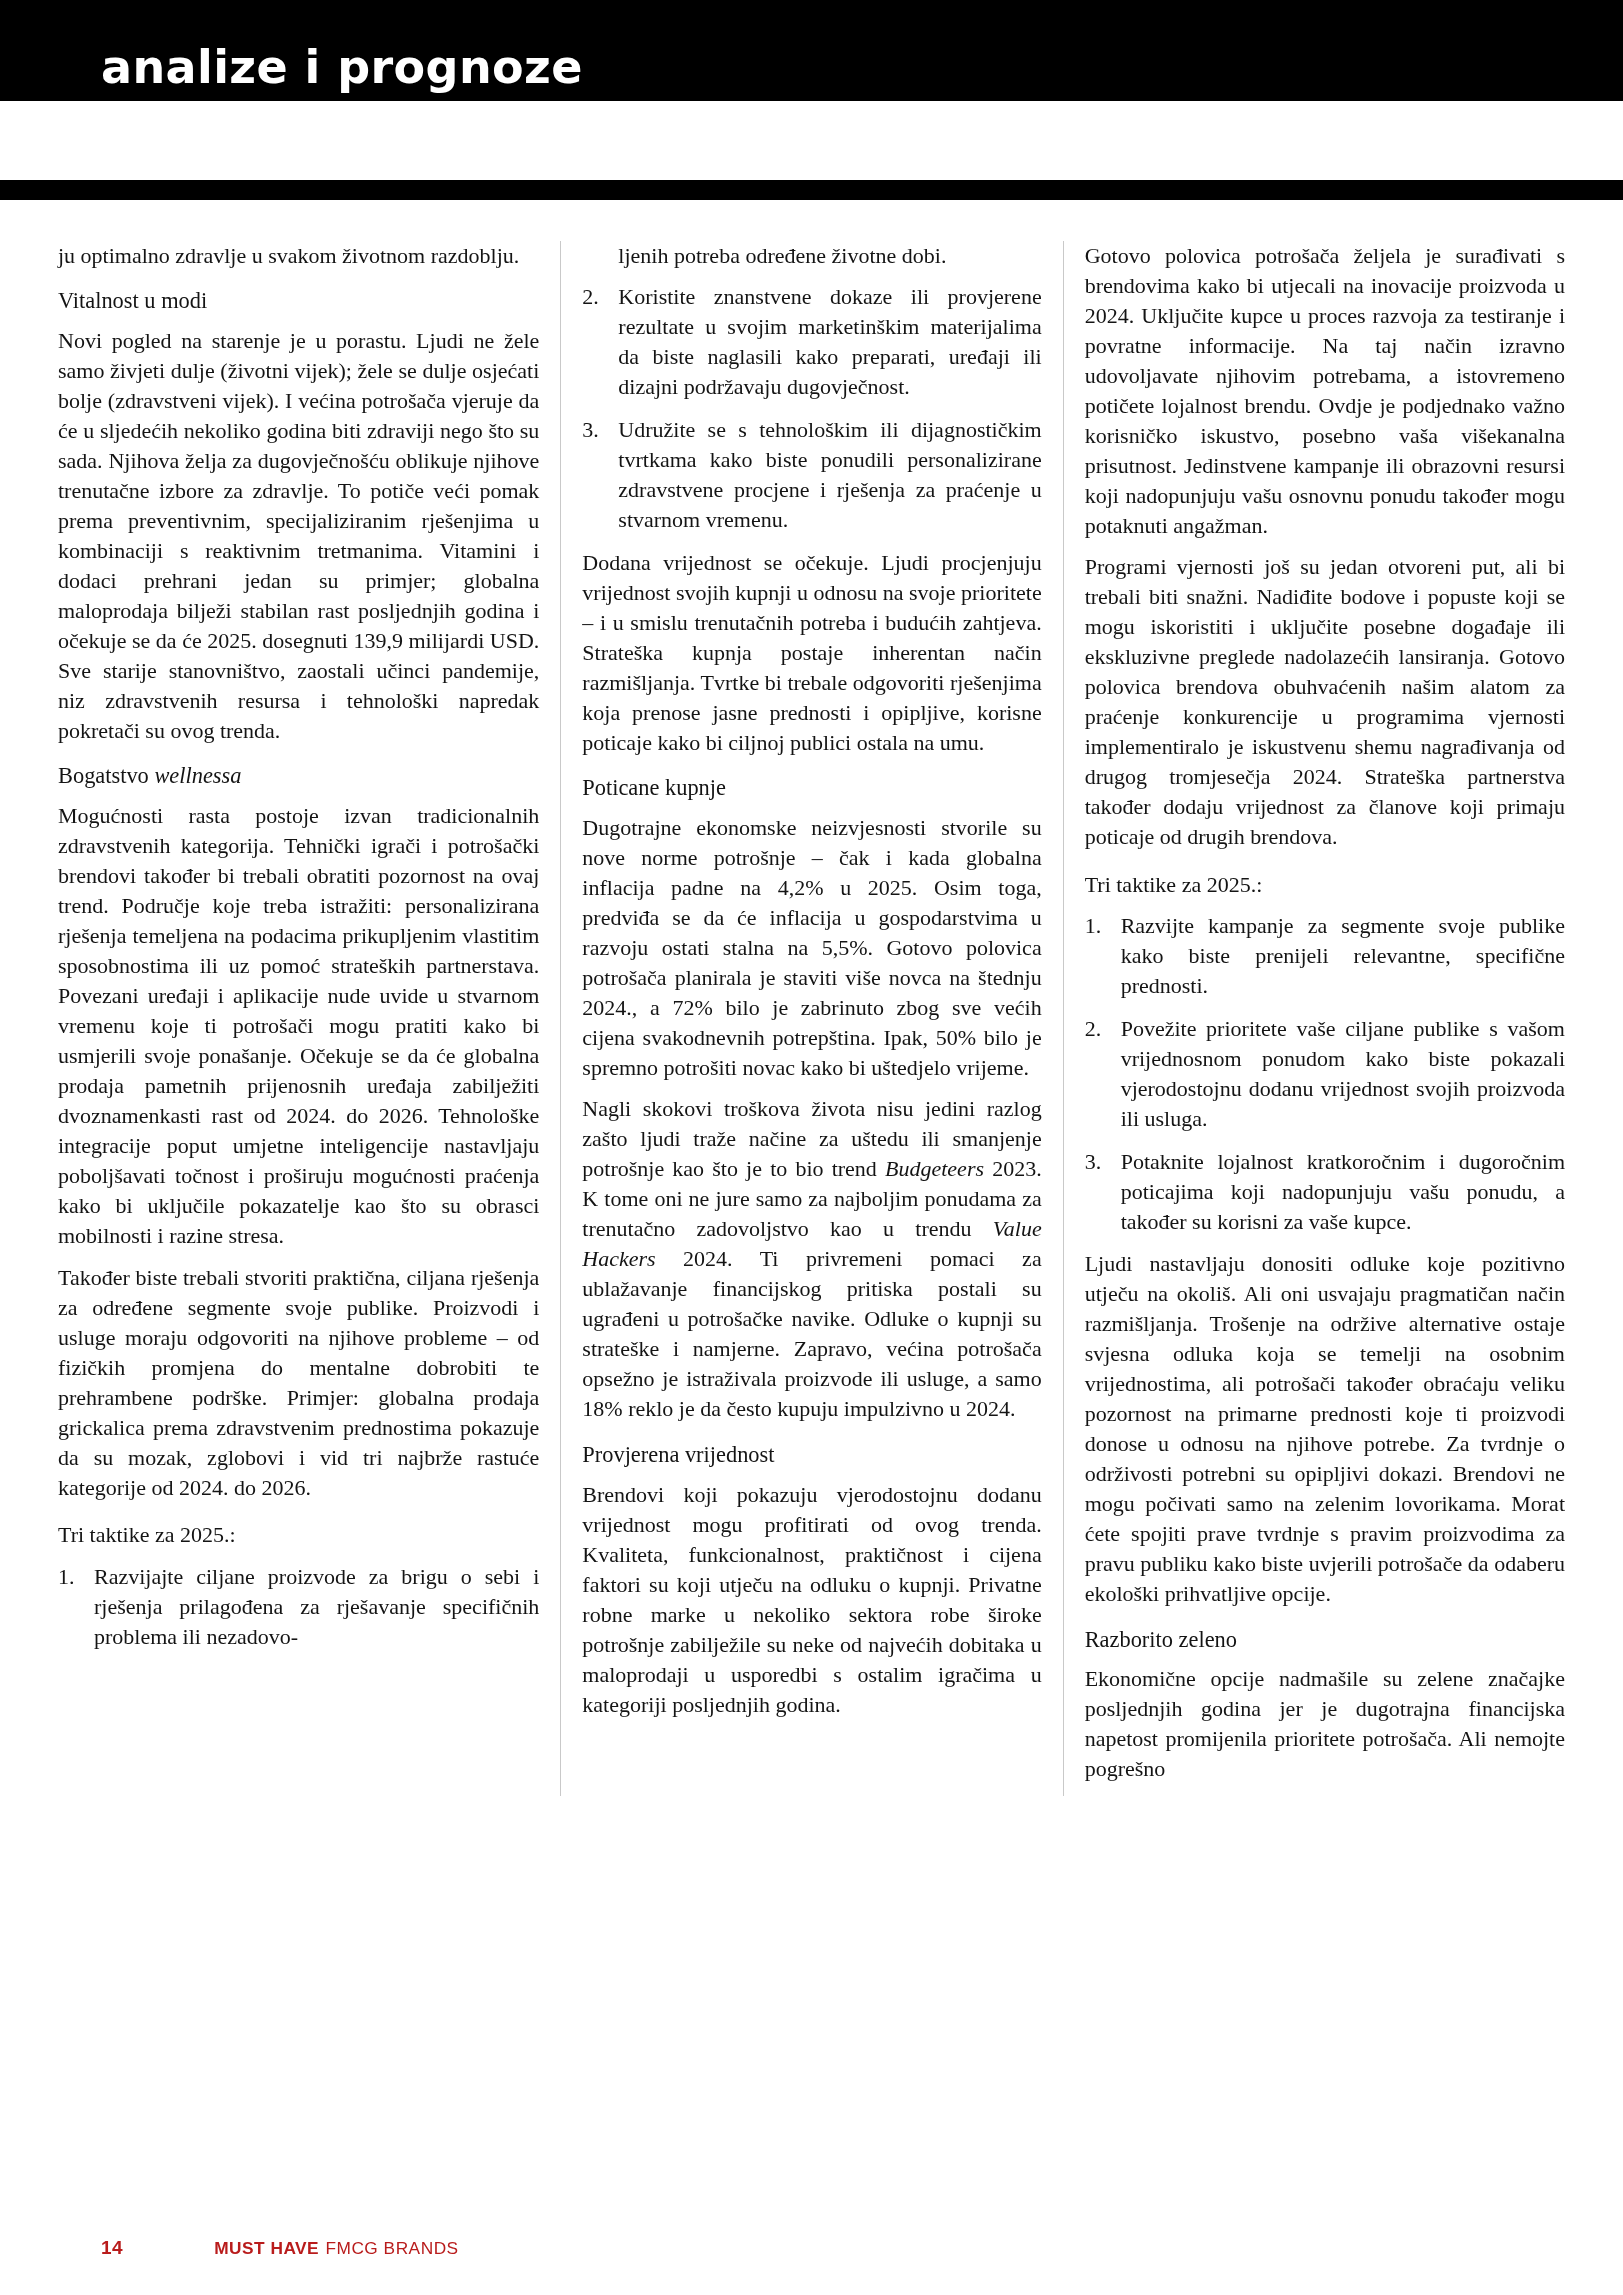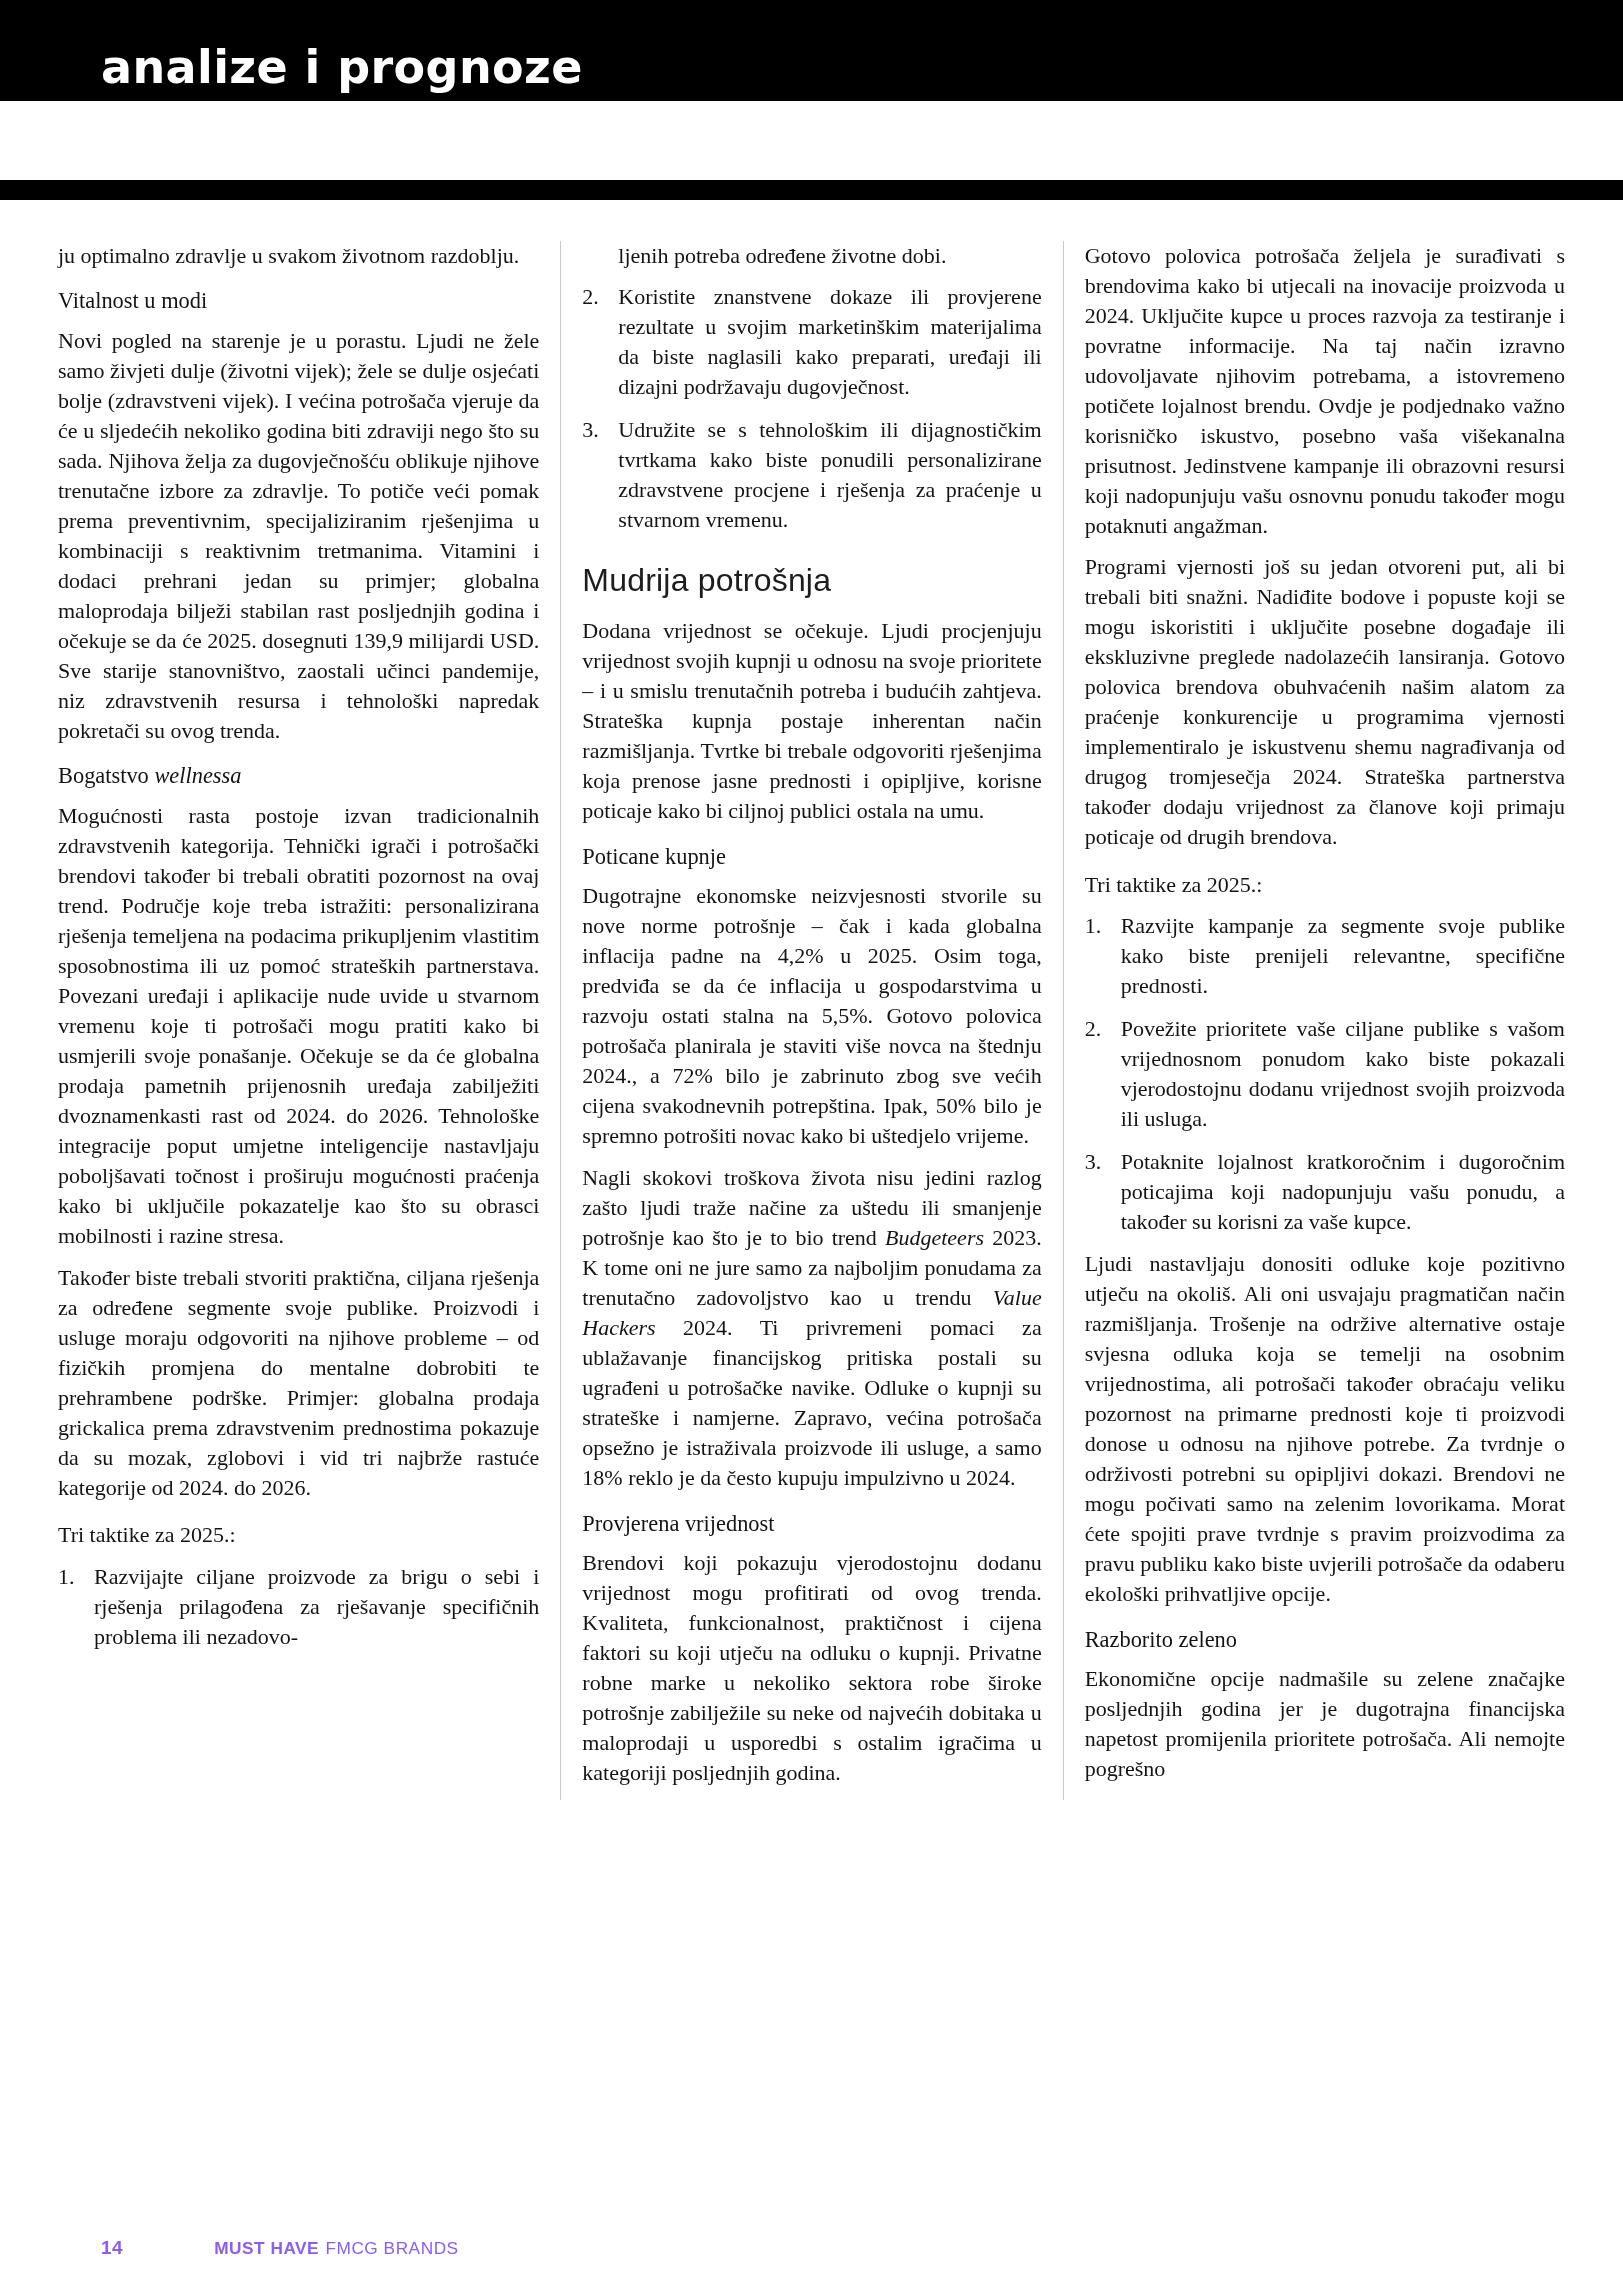--- a/index.html
+++ b/index.html
@@ -97,21 +97,21 @@
   .footer {
     position: absolute;
     left: 101px;
     right: 101px;
     bottom: 36px;
     display: flex;
     align-items: baseline;
     font-family: "Liberation Sans", sans-serif;
     font-size: 17.3px;
     letter-spacing: 0.5px;
-    color: #8b5cf6;
+    color: #b91c1c;
   }
   .pagenum { font-weight: 700; font-size: 19px; }
   .brand { margin-left: 91px; font-weight: 700; text-align: center; }
   .brand .light { font-weight: 400; margin-left: 6.3px; }
 </style>
 </head>
 <body>
 
 <header class="masthead">
   <h1 class="masthead-title">analize i prognoze</h1>
@@ -138,21 +138,20 @@
     <section class="col col-2">
       <p class="cont-indent">ljenih potreba određene životne dobi.</p>
       <div class="nitem">
         <span class="num">2.</span>
         <span class="txt">Koristite znanstvene dokaze ili provjerene rezultate u svojim marketinškim materijalima da biste naglasili kako preparati, uređaji ili dizajni podržavaju dugovječnost.</span>
       </div>
       <div class="nitem">
         <span class="num">3.</span>
         <span class="txt">Udružite se s tehnološkim ili dijagnostičkim tvrtkama kako biste ponudili personalizirane zdravstvene procjene i rješenja za praćenje u stvarnom vremenu.</span>
       </div>
-      <h2 class="section-head">Mudrija potrošnja</h2>
       <p>Dodana vrijednost se očekuje. Ljudi procjenjuju vrijednost svojih kupnji u odnosu na svoje prioritete – i u smislu trenutačnih potreba i budućih zahtjeva. Strateška kupnja postaje inherentan način razmišljanja. Tvrtke bi trebale odgovoriti rješenjima koja prenose jasne prednosti i opipljive, korisne poticaje kako bi ciljnoj publici ostala na umu.</p>
       <h3 class="subhead">Poticane kupnje</h3>
       <p>Dugotrajne ekonomske neizvjesnosti stvorile su nove norme potrošnje – čak i kada globalna inflacija padne na 4,2% u 2025. Osim toga, predviđa se da će inflacija u gospodarstvima u razvoju ostati stalna na 5,5%. Gotovo polovica potrošača planirala je staviti više novca na štednju 2024., a 72% bilo je zabrinuto zbog sve većih cijena svakodnevnih potrepština. Ipak, 50% bilo je spremno potrošiti novac kako bi uštedjelo vrijeme.</p>
       <p><span>Nagli skokovi troškova života nisu jedini razlog zašto ljudi traže načine za uštedu ili smanjenje potrošnje kao što je to bio trend </span><em>Budgeteers</em><span> 2023. K tome oni ne jure samo za najboljim ponudama za trenutačno zadovoljstvo kao u trendu </span><em>Value Hackers</em><span> 2024. Ti privremeni pomaci za ublažavanje financijskog pritiska postali su ugrađeni u potrošačke navike. Odluke o kupnji su strateške i namjerne. Zapravo, većina potrošača opsežno je istraživala proizvode ili usluge, a samo 18% reklo je da često kupuju impulzivno u 2024.</span></p>
       <h3 class="subhead">Provjerena vrijednost</h3>
       <p>Brendovi koji pokazuju vjerodostojnu dodanu vrijednost mogu profitirati od ovog trenda. Kvaliteta, funkcionalnost, praktičnost i cijena faktori su koji utječu na odluku o kupnji. Privatne robne marke u nekoliko sektora robe široke potrošnje zabilježile su neke od najvećih dobitaka u maloprodaji u usporedbi s ostalim igračima u kategoriji posljednjih godina.</p>
     </section>
 
     <section class="col col-3">
       <p>Gotovo polovica potrošača željela je surađivati s brendovima kako bi utjecali na inovacije proizvoda u 2024. Uključite kupce u proces razvoja za testiranje i povratne informacije. Na taj način izravno udovoljavate njihovim potrebama, a istovremeno potičete lojalnost brendu. Ovdje je podjednako važno korisničko iskustvo, posebno vaša višekanalna prisutnost. Jedinstvene kampanje ili obrazovni resursi koji nadopunjuju vašu osnovnu ponudu također mogu potaknuti angažman.</p>

